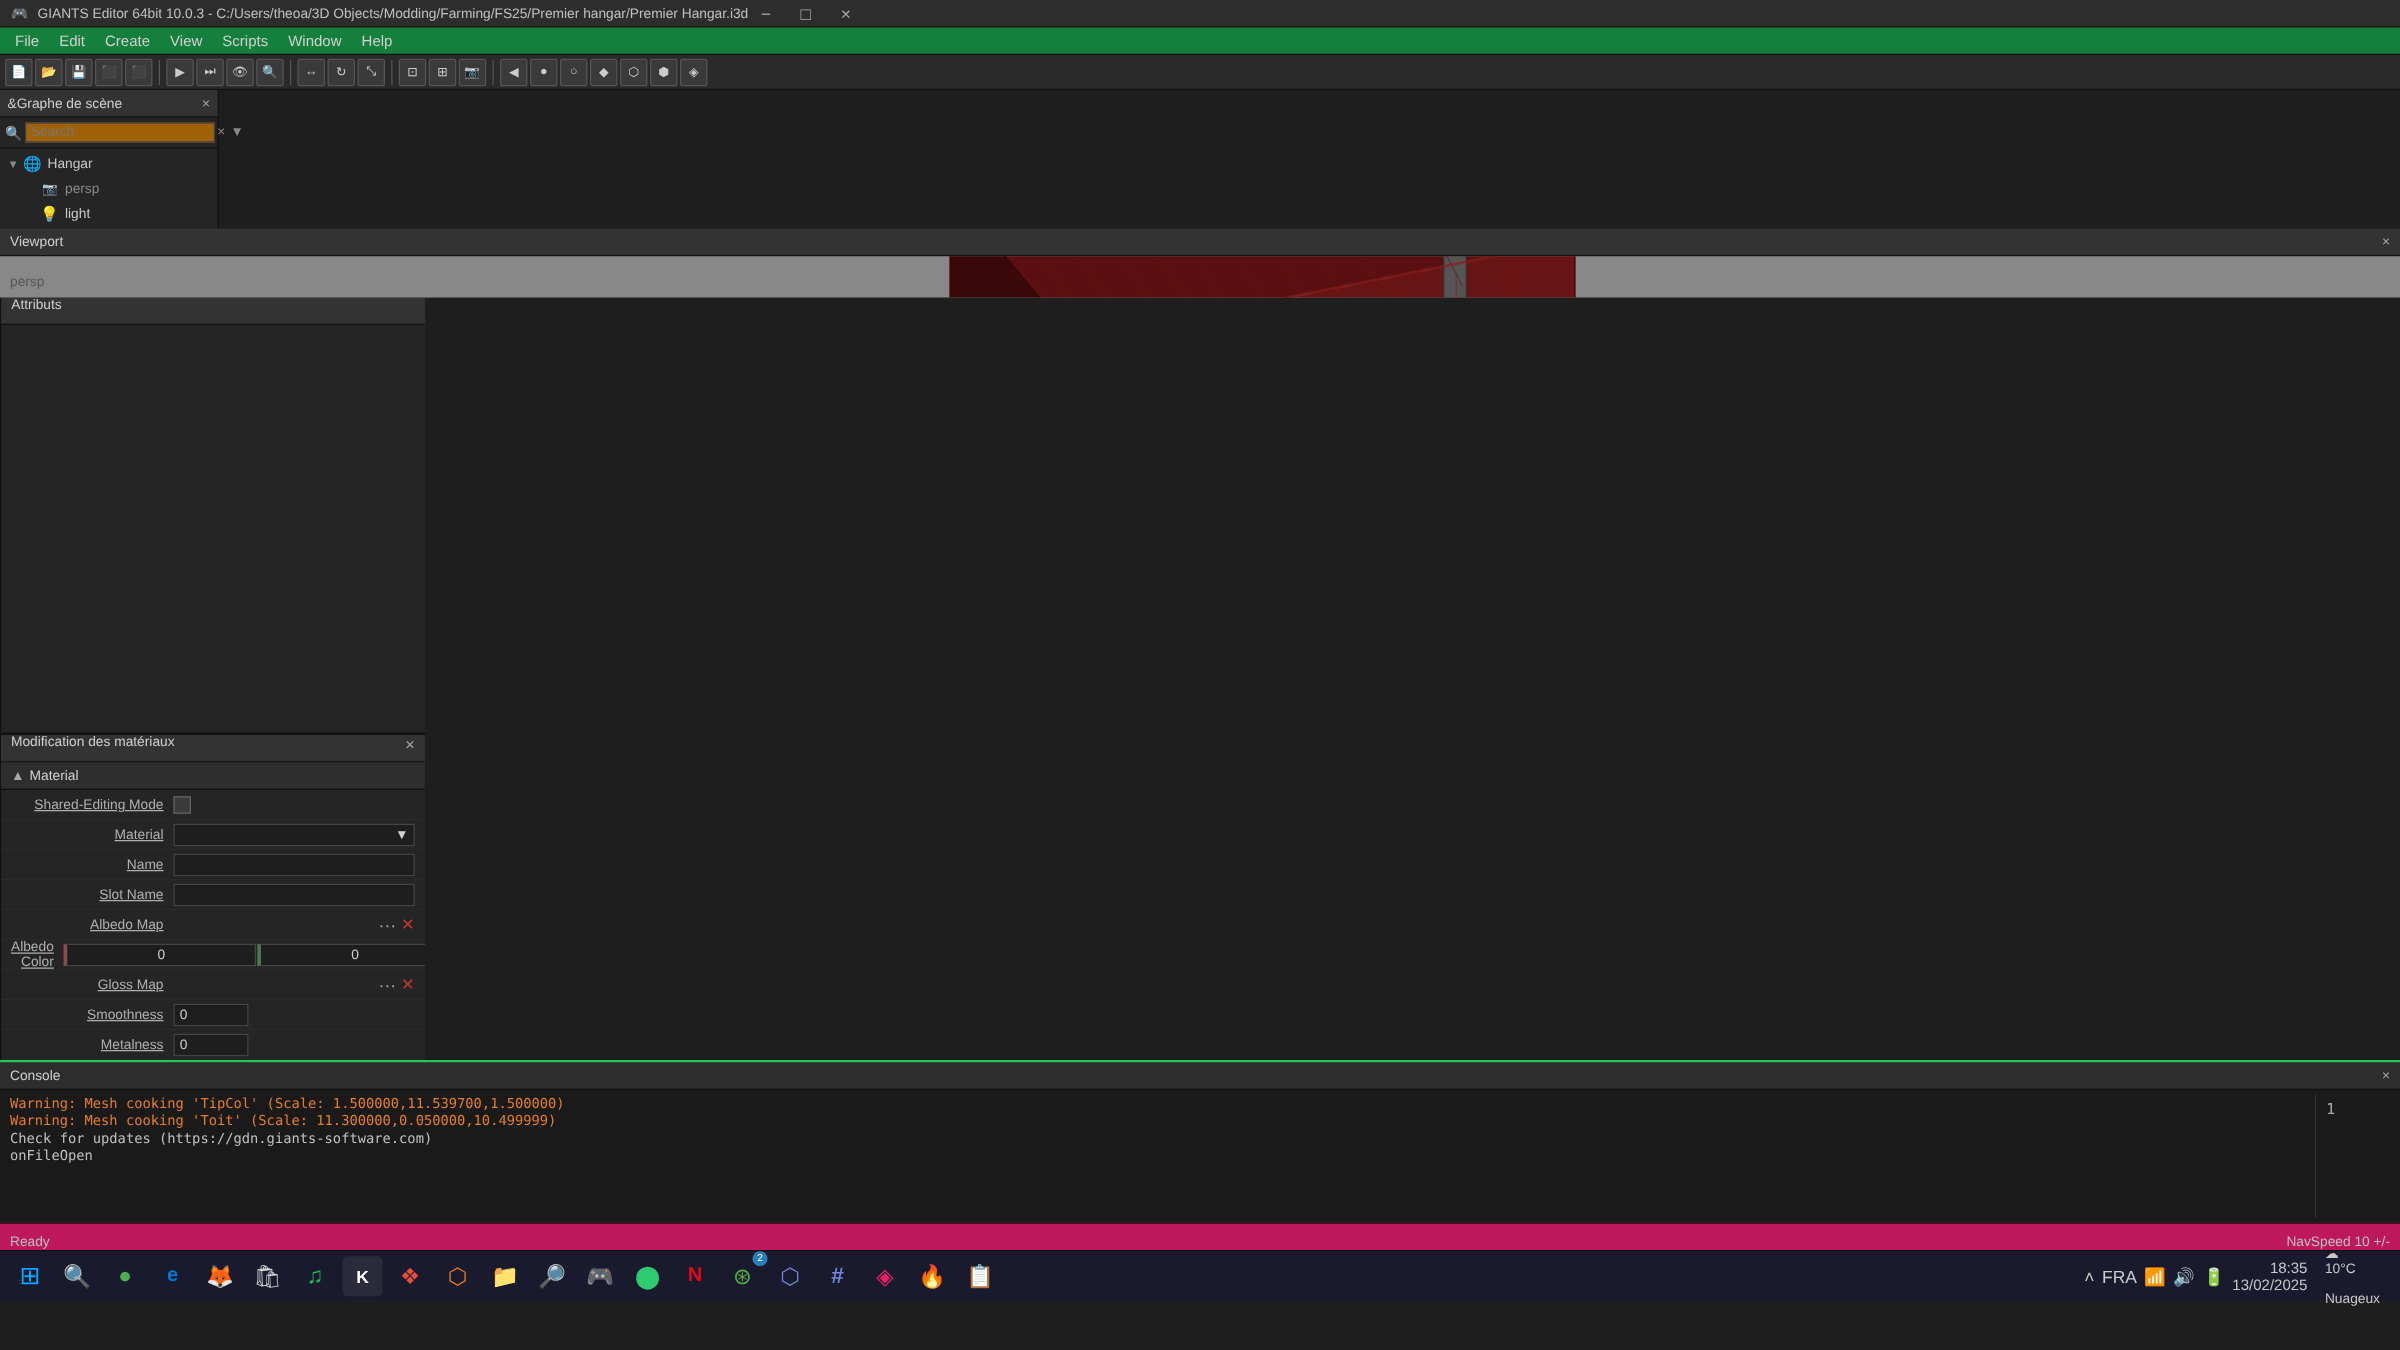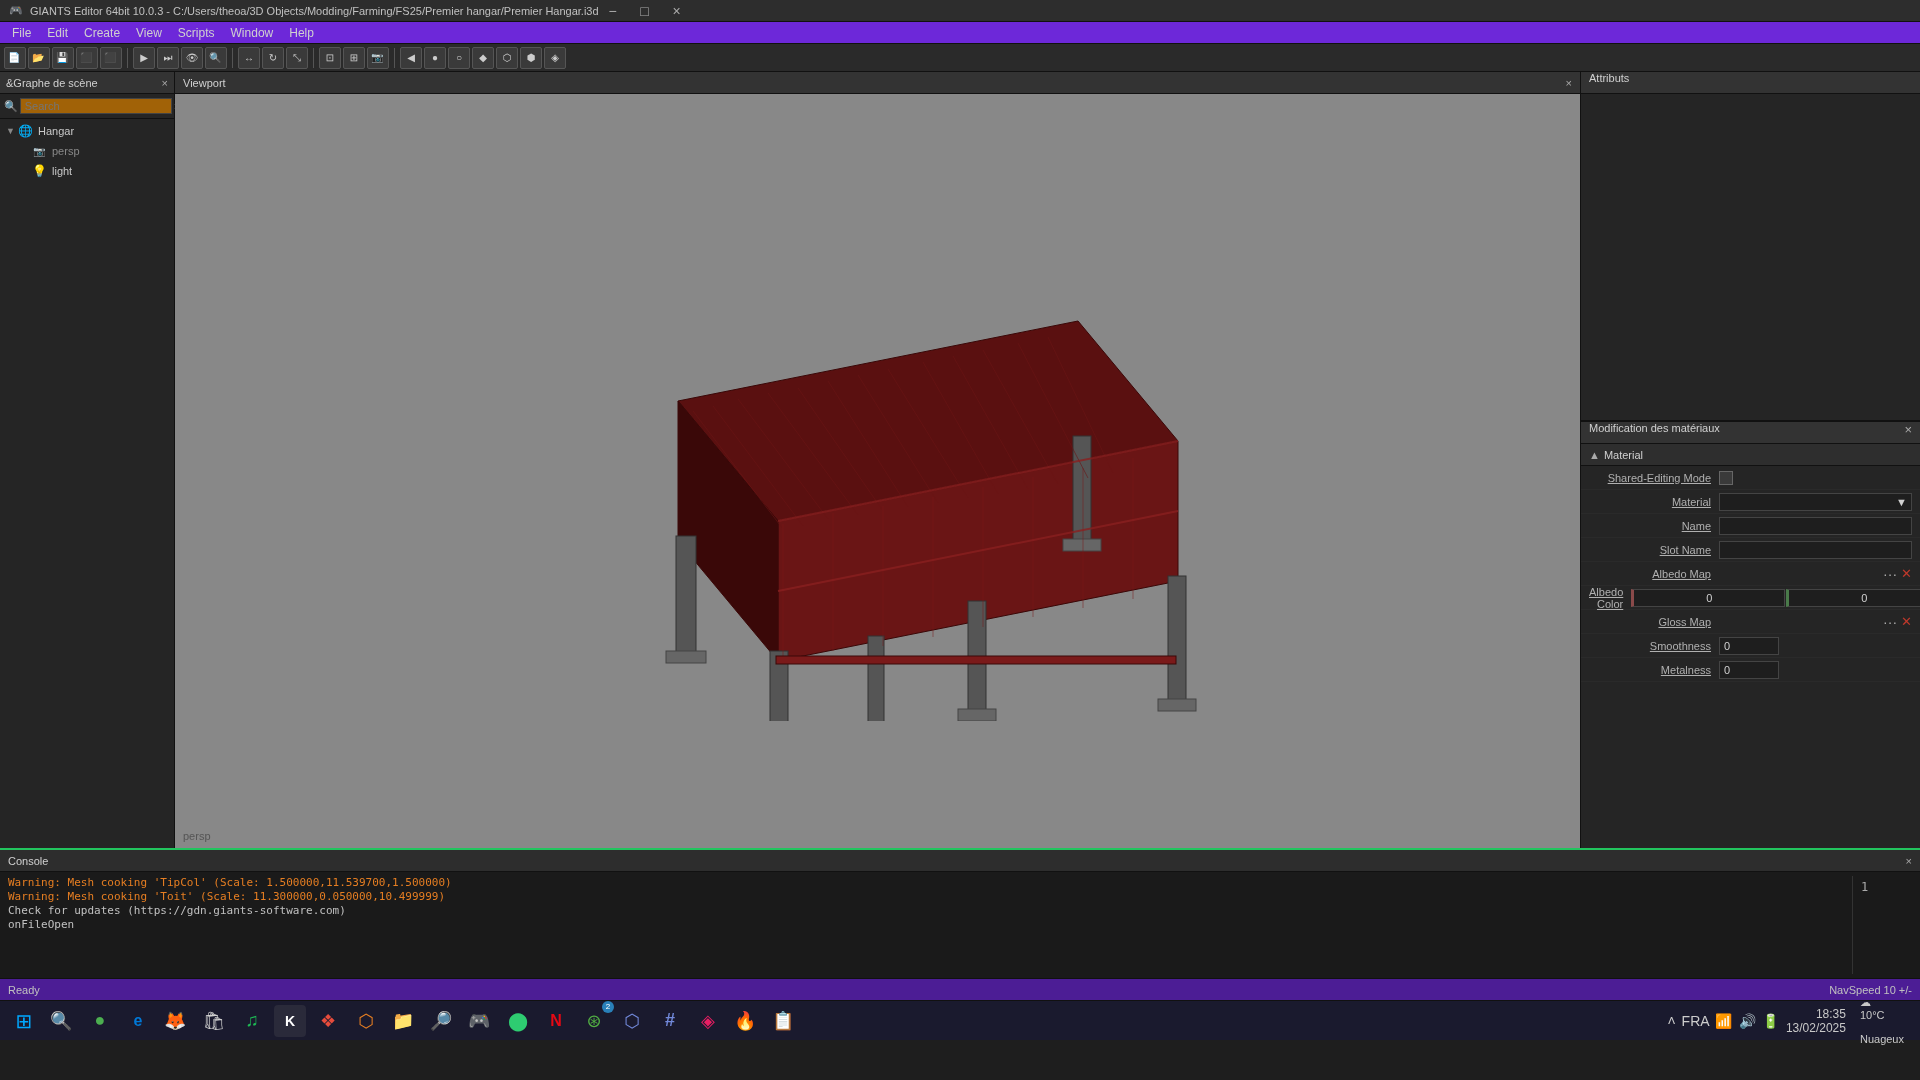--- a/index.html
+++ b/index.html
@@ -16,21 +16,21 @@
       color: #c0c0c0;
       border-bottom: 1px solid #111;
     }
     #titlebar-icon { width: 16px; height: 16px; margin-right: 6px; display: flex; align-items: center; justify-content: center; }
     #titlebar-controls { display: flex; gap: 4px; }
     .title-btn { width: 28px; height: 22px; display: flex; align-items: center; justify-content: center; cursor: pointer; font-size: 14px; color: #aaa; }
 
     
     #menubar {
       height: 22px;
-      background: #6d28d9;
+      background: #15803d;
       display: flex;
       align-items: center;
       padding: 0 4px;
       font-size: 12px;
       border-bottom: 1px solid #111;
     }
     .menu-item { padding: 2px 8px; cursor: pointer; color: #d0d0d0; }
 
     
     #toolbar {
@@ -50,20 +50,21 @@
       display: flex; align-items: center; justify-content: center;
       font-size: 10px; color: #ccc;
       border-radius: 2px;
     }
     .toolbar-sep { width: 1px; height: 20px; background: #555; margin: 0 3px; }
 
     
     #main {
       display: flex;
       height: calc(1080px - 22px - 22px - 28px - 170px - 22px);
+      flex-direction: column;
       
     }
 
     
     #scene-panel {
       width: 175px;
       background: #252525;
       border-right: 1px solid #111;
       display: flex;
       flex-direction: column;
@@ -301,23 +302,23 @@
       height: 40px;
       background: #1a1a2e;
       display: flex;
       align-items: center;
       padding: 0 8px;
       border-top: 1px solid #111;
       gap: 6px;
     }
     #status-bar {
       height: 22px;
-      background: #4c1d95;
-      display: flex;
-      align-items: center;
+      background: #be185d;
+      display: flex;
+      align-items: flex-end;
       padding: 0 8px;
       font-size: 11px;
       color: #c0c0c0;
       border-top: 1px solid #111;
       justify-content: space-between;
     }
     .taskbar-icon {
       width: 32px; height: 32px;
       display: flex; align-items: center; justify-content: center;
       border-radius: 4px;

